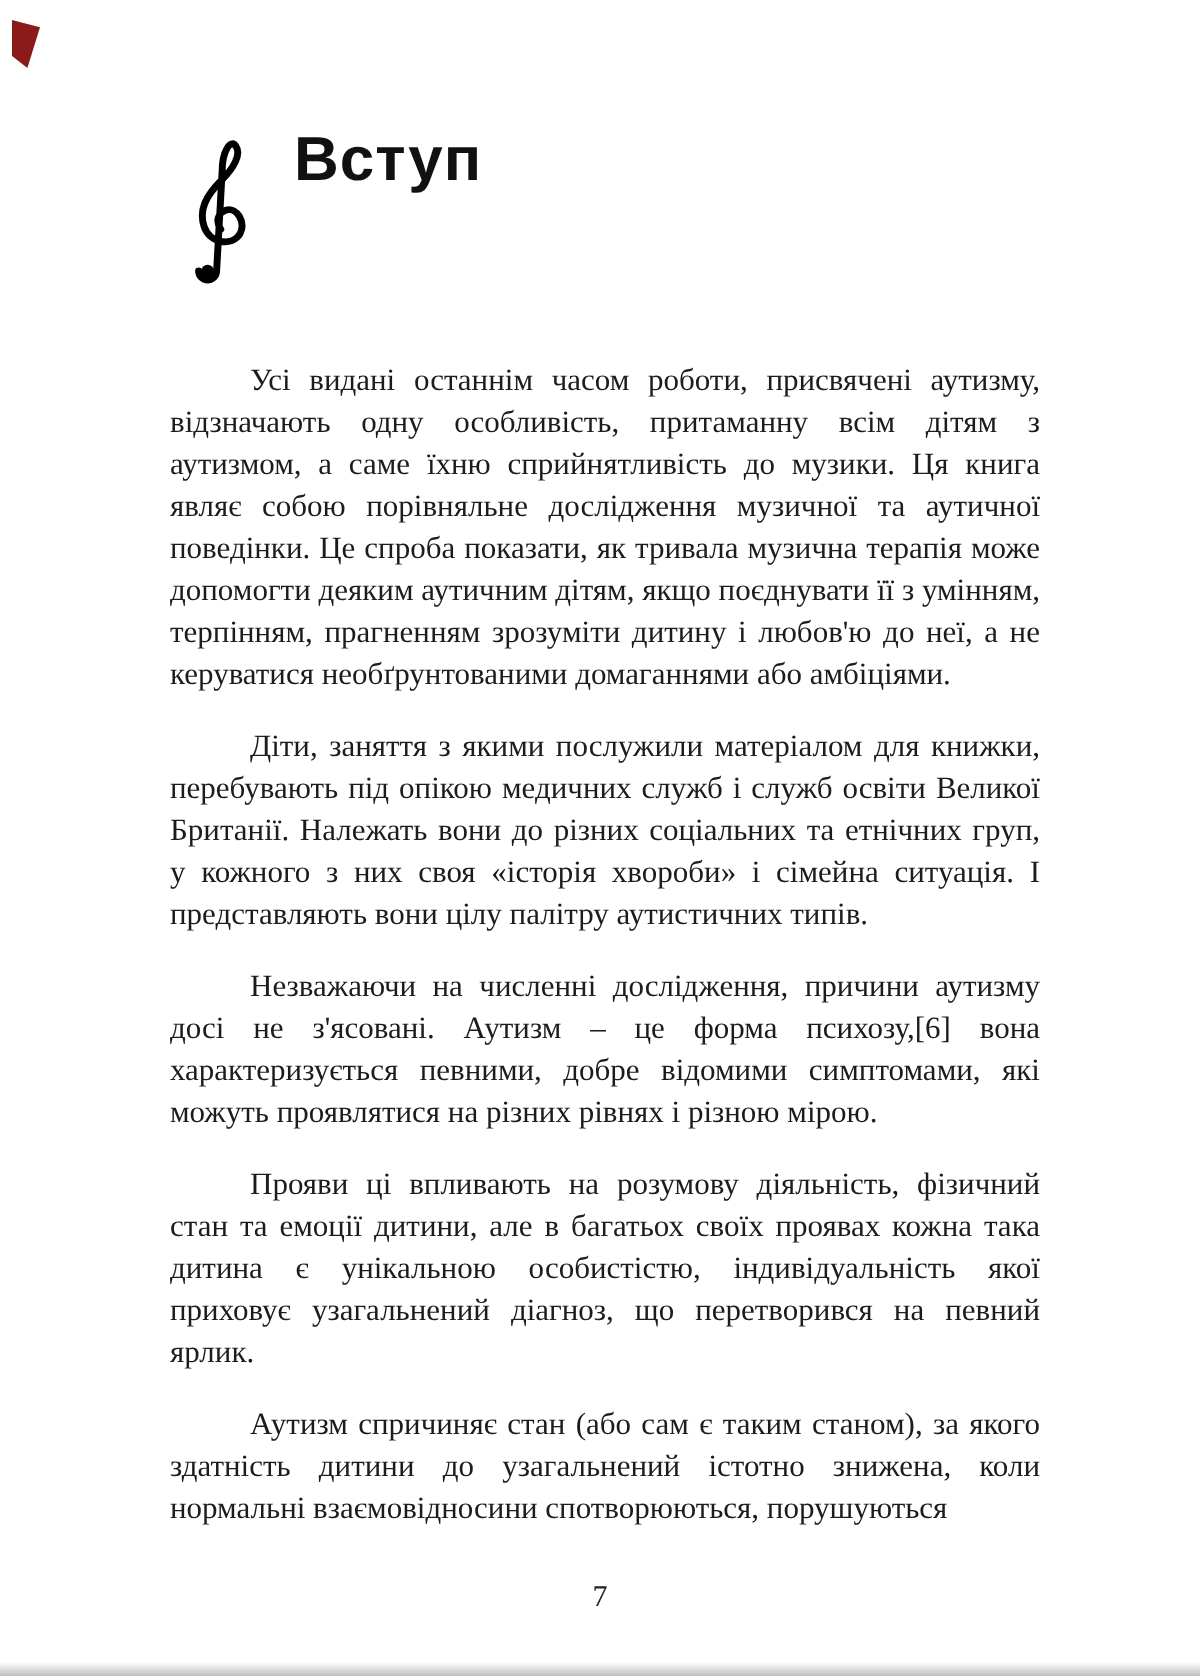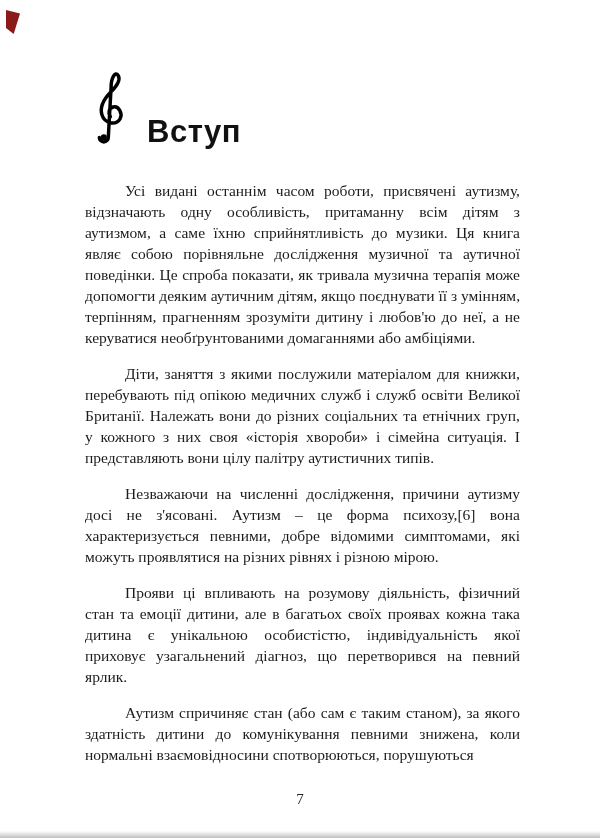--- a/index.html
+++ b/index.html
@@ -26,21 +26,21 @@
     clip-path: polygon(0 0, 100% 15%, 55% 100%, 0 75%);
   }
   .content {
     position: absolute;
     left: 85px;
     right: 80px;
     top: 62px;
   }
   .heading-row {
     display: flex;
-    align-items: flex-end;
+    align-items: flex-start;
     gap: 20px;
     margin-left: 6px;
     margin-bottom: 30px;
     height: 88px;
   }
   .clef {
     width: 36px;
     height: 86px;
     flex: 0 0 auto;
   }
@@ -100,21 +100,21 @@
         <circle cx="18.5" cy="106" r="4.5" fill="#000" stroke="none"></circle>
       </svg>
       <div class="page-title">Вступ</div>
     </div>
 
     <div class="body-text">
       <p>Усі видані останнім часом роботи, присвячені аутизму, відзначають одну особливість, притаманну всім дітям з аутизмом, а саме їхню сприйнятливість до музики. Ця книга являє собою порівняльне дослідження музичної та аутичної поведінки. Це спроба показати, як тривала музична терапія може допомогти деяким аутичним дітям, якщо поєднувати її з умінням, терпінням, прагненням зрозуміти дитину і любов'ю до неї, а не керуватися необґрунтованими домаганнями або амбіціями.</p>
       <p>Діти, заняття з якими послужили матеріалом для книжки, перебувають під опікою медичних служб і служб освіти Великої Британії. Належать вони до різних соціальних та етнічних груп, у кожного з них своя «історія хвороби» і сімейна ситуація. І представляють вони цілу палітру аутистичних типів.</p>
       <p>Незважаючи на численні дослідження, причини аутизму досі не з'ясовані. Аутизм – це форма психозу,[6] вона характеризується певними, добре відомими симптомами, які можуть проявлятися на різних рівнях і різною мірою.</p>
       <p>Прояви ці впливають на розумову діяльність, фізичний стан та емоції дитини, але в багатьох своїх проявах кожна така дитина є унікальною особистістю, індивідуальність якої приховує узагальнений діагноз, що перетворився на певний ярлик.</p>
-      <p>Аутизм спричиняє стан (або сам є таким станом), за якого здатність дитини до комунікування певними знижена, коли нормальні взаємовідносини спотворюються, порушуються</p>
+      <p>Аутизм спричиняє стан (або сам є таким станом), за якого здатність дитини до узагальнений істотно знижена, коли нормальні взаємовідносини спотворюються, порушуються</p>
     </div>
 
   </div>
 
   <div class="page-number">7</div>
 
   <div class="scan-shadow"></div>
 
 </div>
 

